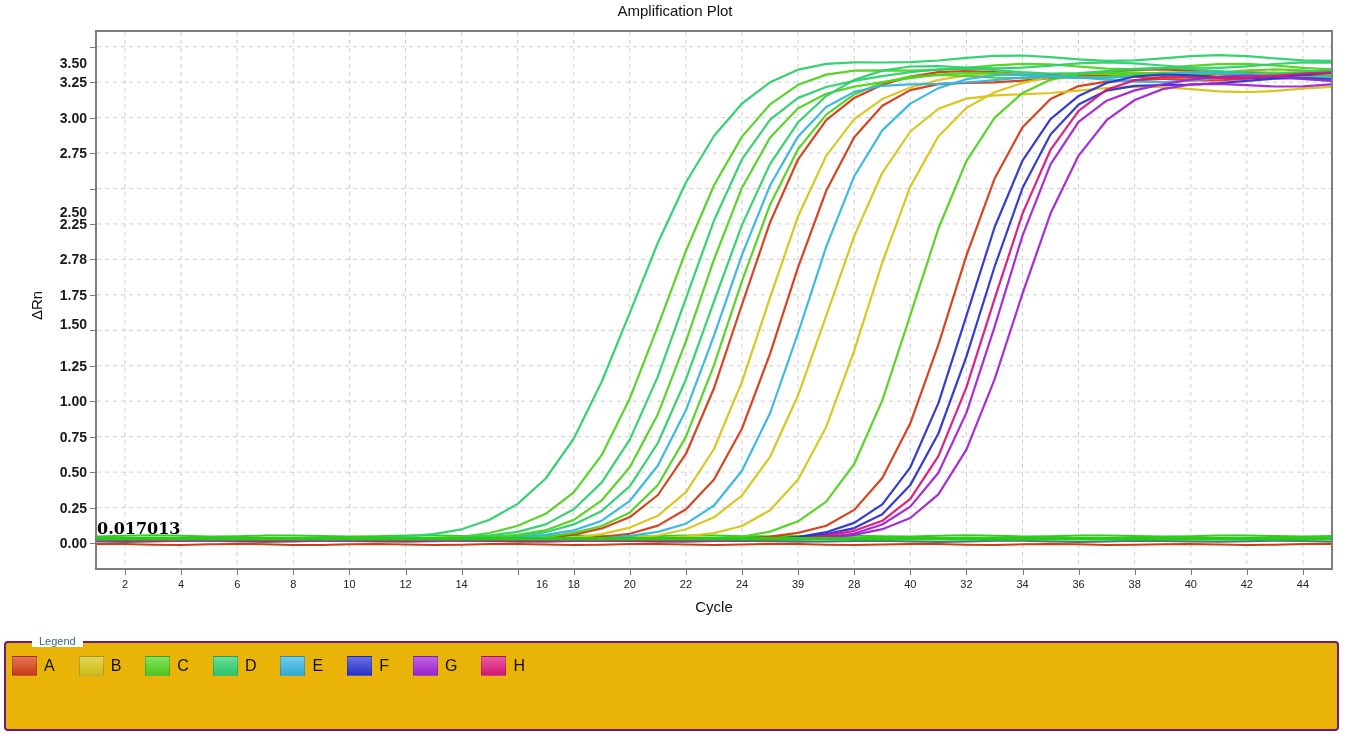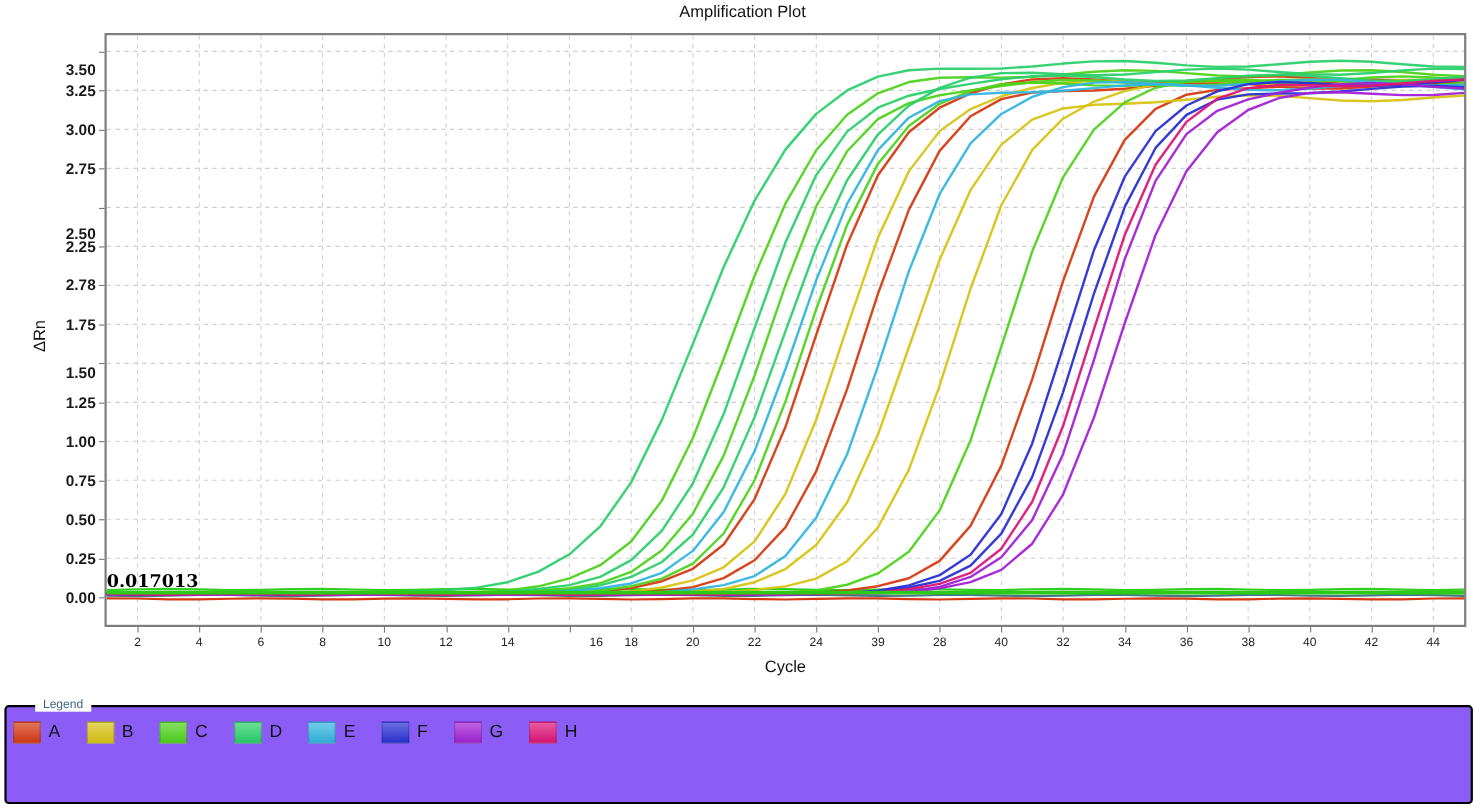--- a/index.html
+++ b/index.html
@@ -20,21 +20,21 @@
 
   #y-axis-label { position:absolute; left:22px; top:297px; transform:rotate(-90deg);
                   transform-origin:center; font-size:15px; color:#111; white-space:nowrap; }
   #x-axis-label { position:absolute; left:95px; top:598px; width:1238px; text-align:center;
                   font-size:15px; color:#111; }
 
   #threshold-label { position:absolute; left:97px; top:519px; font-family:"DejaVu Serif", serif;
                      font-weight:bold; font-size:16px; color:#000000; letter-spacing:0px; }
 
   #legend-box { position:absolute; left:4px; top:641px; width:1335px; height:90px;
-                border:2px solid #000000; border-radius:4px; box-sizing:border-box; background:#8b5cf6; }
+                border:2px solid #701a75; border-radius:4px; box-sizing:border-box; background:#eab308; }
   #legend-title { position:absolute; left:26px; top:-8px; background:#fff; padding:0 7px;
                   font-size:11px; color:#3f6588; }
   #legend-items { position:absolute; left:6px; top:13px; display:flex; align-items:center; }
   .legend-item { display:flex; align-items:center; margin-right:24px; }
   .legend-swatch { width:25px; height:20px; border:1px solid rgba(0,0,0,0.18); box-sizing:border-box;
                    background-image:linear-gradient(rgba(255,255,255,0.30), rgba(0,0,0,0.05)); }
   .legend-label { margin-left:7px; font-size:16px; color:#111; }
 </style>
 </head>
 <body>
@@ -118,21 +118,21 @@
       <div class="ytick-label" style="left: 32px; top: 500.55px;">0.25</div>
       <div class="ytick-stub" style="left: 90px; top: 507.55px;"></div>
       <div class="ytick-label" style="left: 32px; top: 465.1px;">0.50</div>
       <div class="ytick-stub" style="left: 90px; top: 472.1px;"></div>
       <div class="ytick-label" style="left: 32px; top: 429.65px;">0.75</div>
       <div class="ytick-stub" style="left: 90px; top: 436.65px;"></div>
       <div class="ytick-label" style="left: 32px; top: 394.2px;">1.00</div>
       <div class="ytick-stub" style="left: 90px; top: 401.2px;"></div>
       <div class="ytick-label" style="left: 32px; top: 358.75px;">1.25</div>
       <div class="ytick-stub" style="left: 90px; top: 365.75px;"></div>
-      <div class="ytick-label" style="left: 32px; top: 332px;">1.50</div>
+      <div class="ytick-label" style="left: 32px; top: 317px;">1.50</div>
       <div class="ytick-stub" style="left: 90px; top: 330.3px;"></div>
       <div class="ytick-label" style="left: 32px; top: 287.85px;">1.75</div>
       <div class="ytick-stub" style="left: 90px; top: 294.85px;"></div>
       <div class="ytick-label" style="left: 32px; top: 252.4px;">2.78</div>
       <div class="ytick-stub" style="left: 90px; top: 259.4px;"></div>
       <div class="ytick-label" style="left: 32px; top: 216.95px;">2.25</div>
       <div class="ytick-stub" style="left: 90px; top: 223.95px;"></div>
       <div class="ytick-label" style="left: 32px; top: 181.5px; margin-top: 23px;">2.50</div>
       <div class="ytick-stub" style="left: 90px; top: 188.5px;"></div>
       <div class="ytick-label" style="left: 32px; top: 146.05px;">2.75</div>

